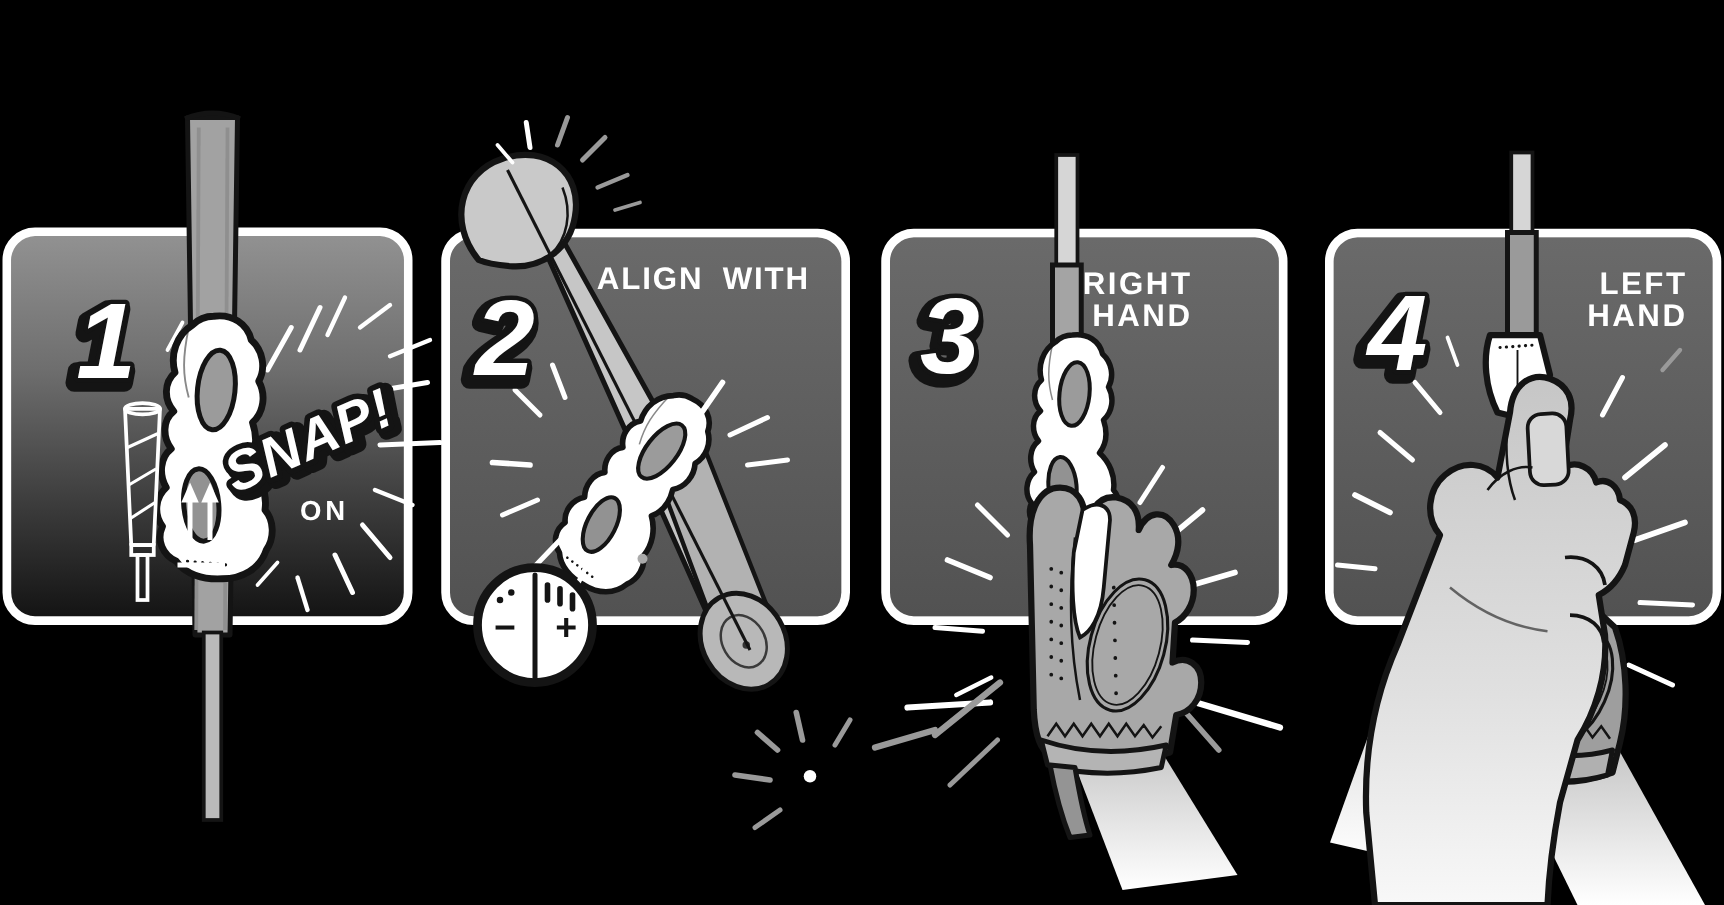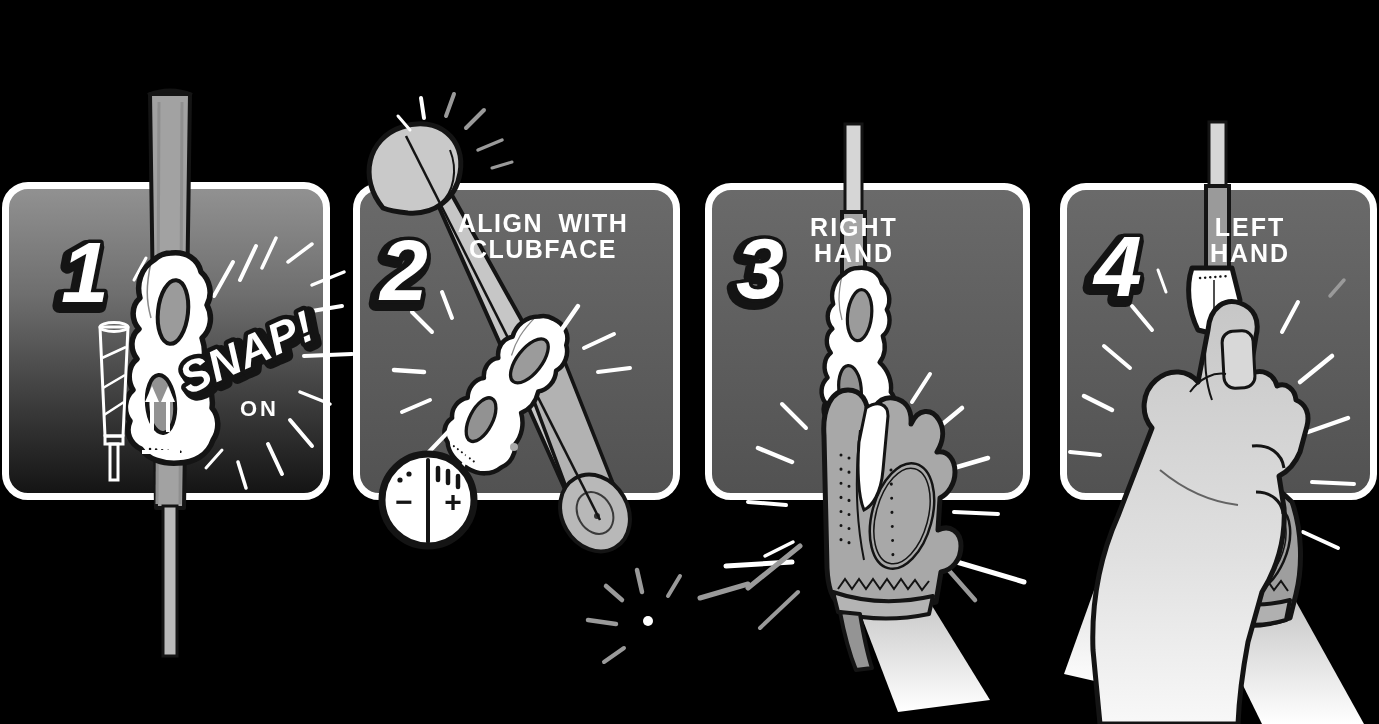--- a/index.html
+++ b/index.html
@@ -22,21 +22,21 @@
   #panel1{left:2px;top:182px;width:328px;height:318px;
     background:linear-gradient(180deg,#919191 0%,#6e6e6e 35%,#3a3a3a 72%,#141414 100%);}
   #panel2{left:353px;top:183px;width:327px;height:317px;
     background:linear-gradient(180deg,#6a6a6a,#525252);}
   #panel3{left:705px;top:183px;width:325px;height:317px;
     background:linear-gradient(180deg,#6a6a6a,#525252);}
   #panel4{left:1060px;top:183px;width:317px;height:317px;
     background:linear-gradient(180deg,#6a6a6a,#525252);}
   .art{position:absolute;left:0;top:0;pointer-events:none;}
   .step-title{
-    position:absolute;text-align:center;color:var(--c-text);
+    position:absolute;text-align:right;color:var(--c-text);
     font-weight:bold;font-size:25px;line-height:26px;letter-spacing:1.5px;
   }
   .step-title span{display:block;}
   #title2{left:438px;top:210px;width:210px;word-spacing:7px;}
   #title3{left:754px;top:214px;width:200px;letter-spacing:2px;}
   #title4{left:1150px;top:214px;width:200px;letter-spacing:2px;}
   #onLabel{
     position:absolute;left:240px;top:396px;width:80px;text-align:left;
     color:var(--c-text);font-weight:bold;font-size:22px;letter-spacing:3px;
   }
@@ -299,21 +299,20 @@
       <text class="numTxt" x="760" y="298" text-anchor="middle" fill="#141414" stroke="#141414" stroke-width="14" stroke-linejoin="round" transform="translate(-3,4)">3</text>
       <text class="numTxt" x="760" y="298" text-anchor="middle" fill="#ffffff" stroke="#141414" stroke-width="7" stroke-linejoin="round" paint-order="stroke">3</text>
 
       <text class="numTxt" x="1118" y="296" text-anchor="middle" fill="#141414" stroke="#141414" stroke-width="14" stroke-linejoin="round" transform="translate(-3,4)">4</text>
       <text class="numTxt" x="1118" y="296" text-anchor="middle" fill="#ffffff" stroke="#141414" stroke-width="7" stroke-linejoin="round" paint-order="stroke">4</text>
     </g>
   </svg>
 
   <div class="step-title" id="title2">
     <span>ALIGN WITH</span>
-    <span>CLUBFACE</span>
   </div>
   <div class="step-title" id="title3">
     <span>RIGHT</span>
     <span>HAND</span>
   </div>
   <div class="step-title" id="title4">
     <span>LEFT</span>
     <span>HAND</span>
   </div>
   <div id="onLabel">ON</div>

